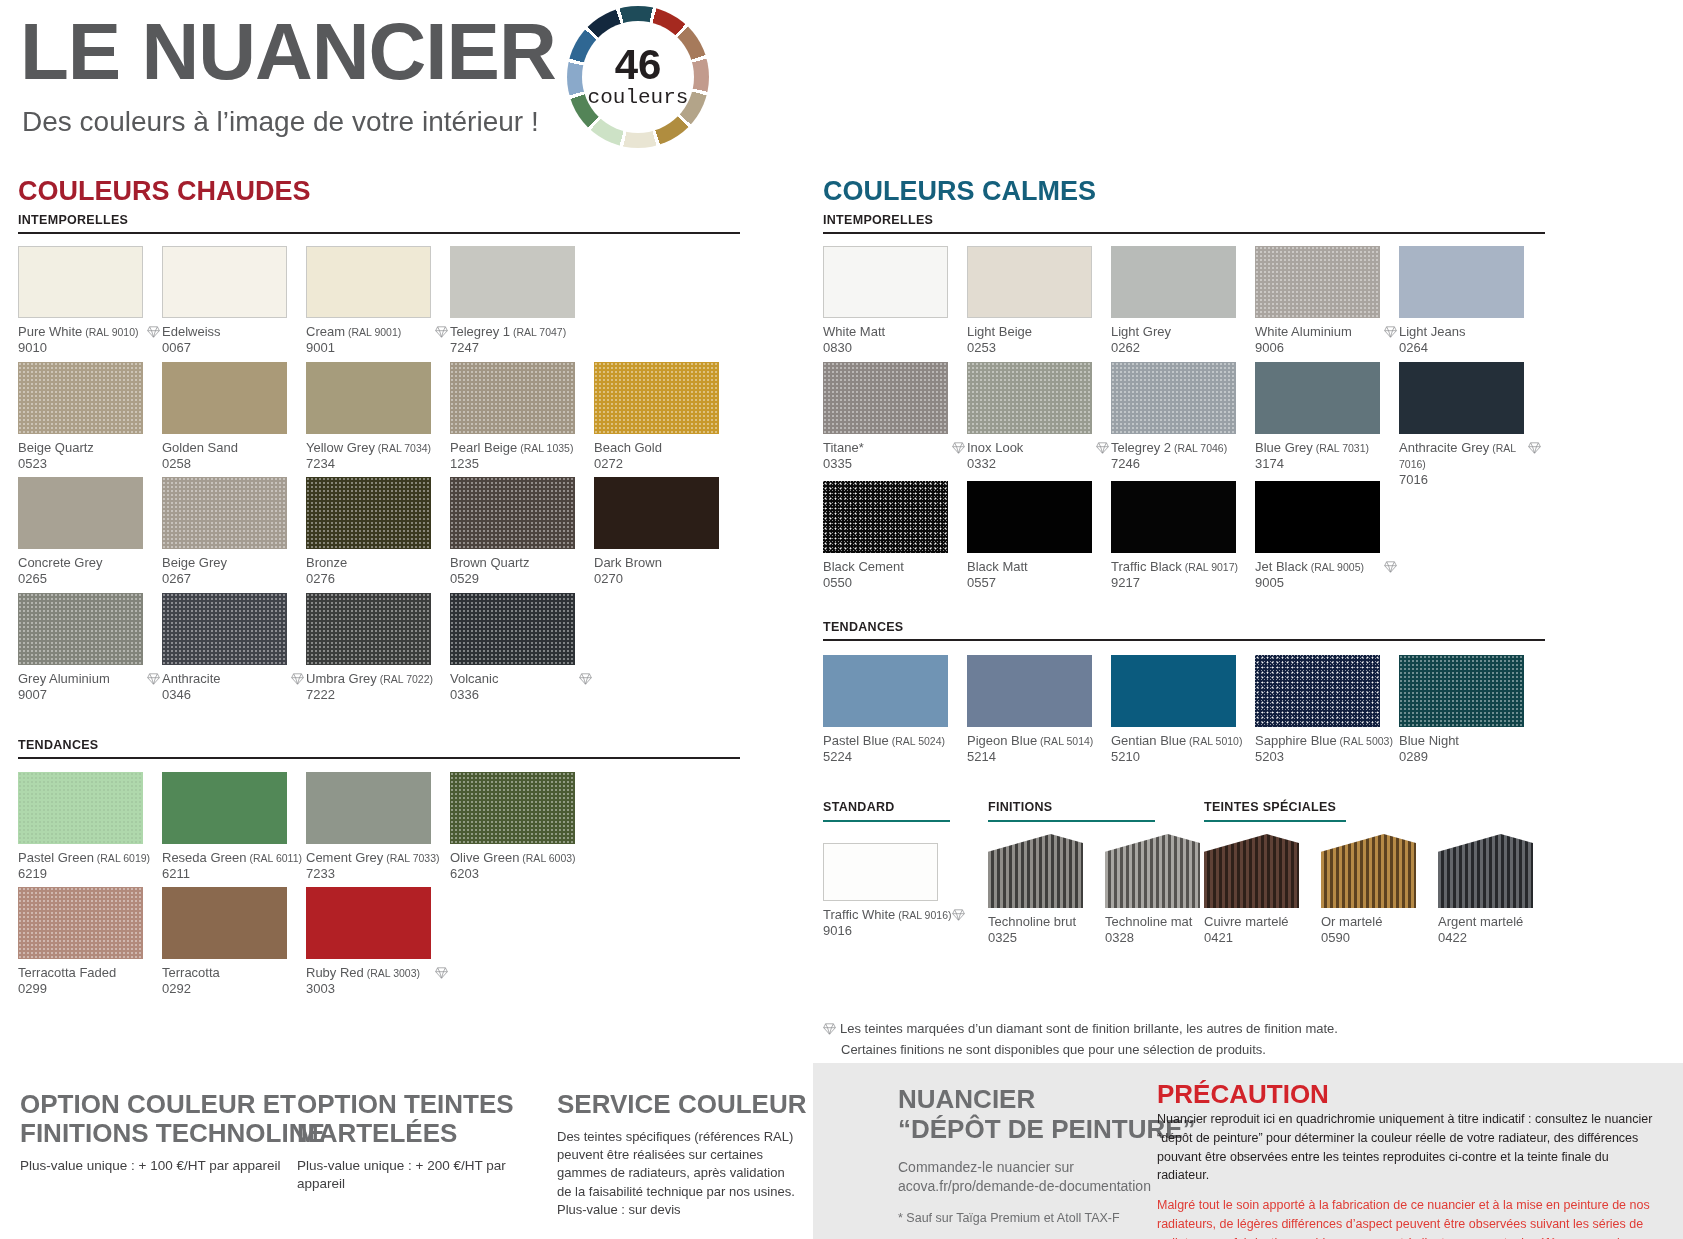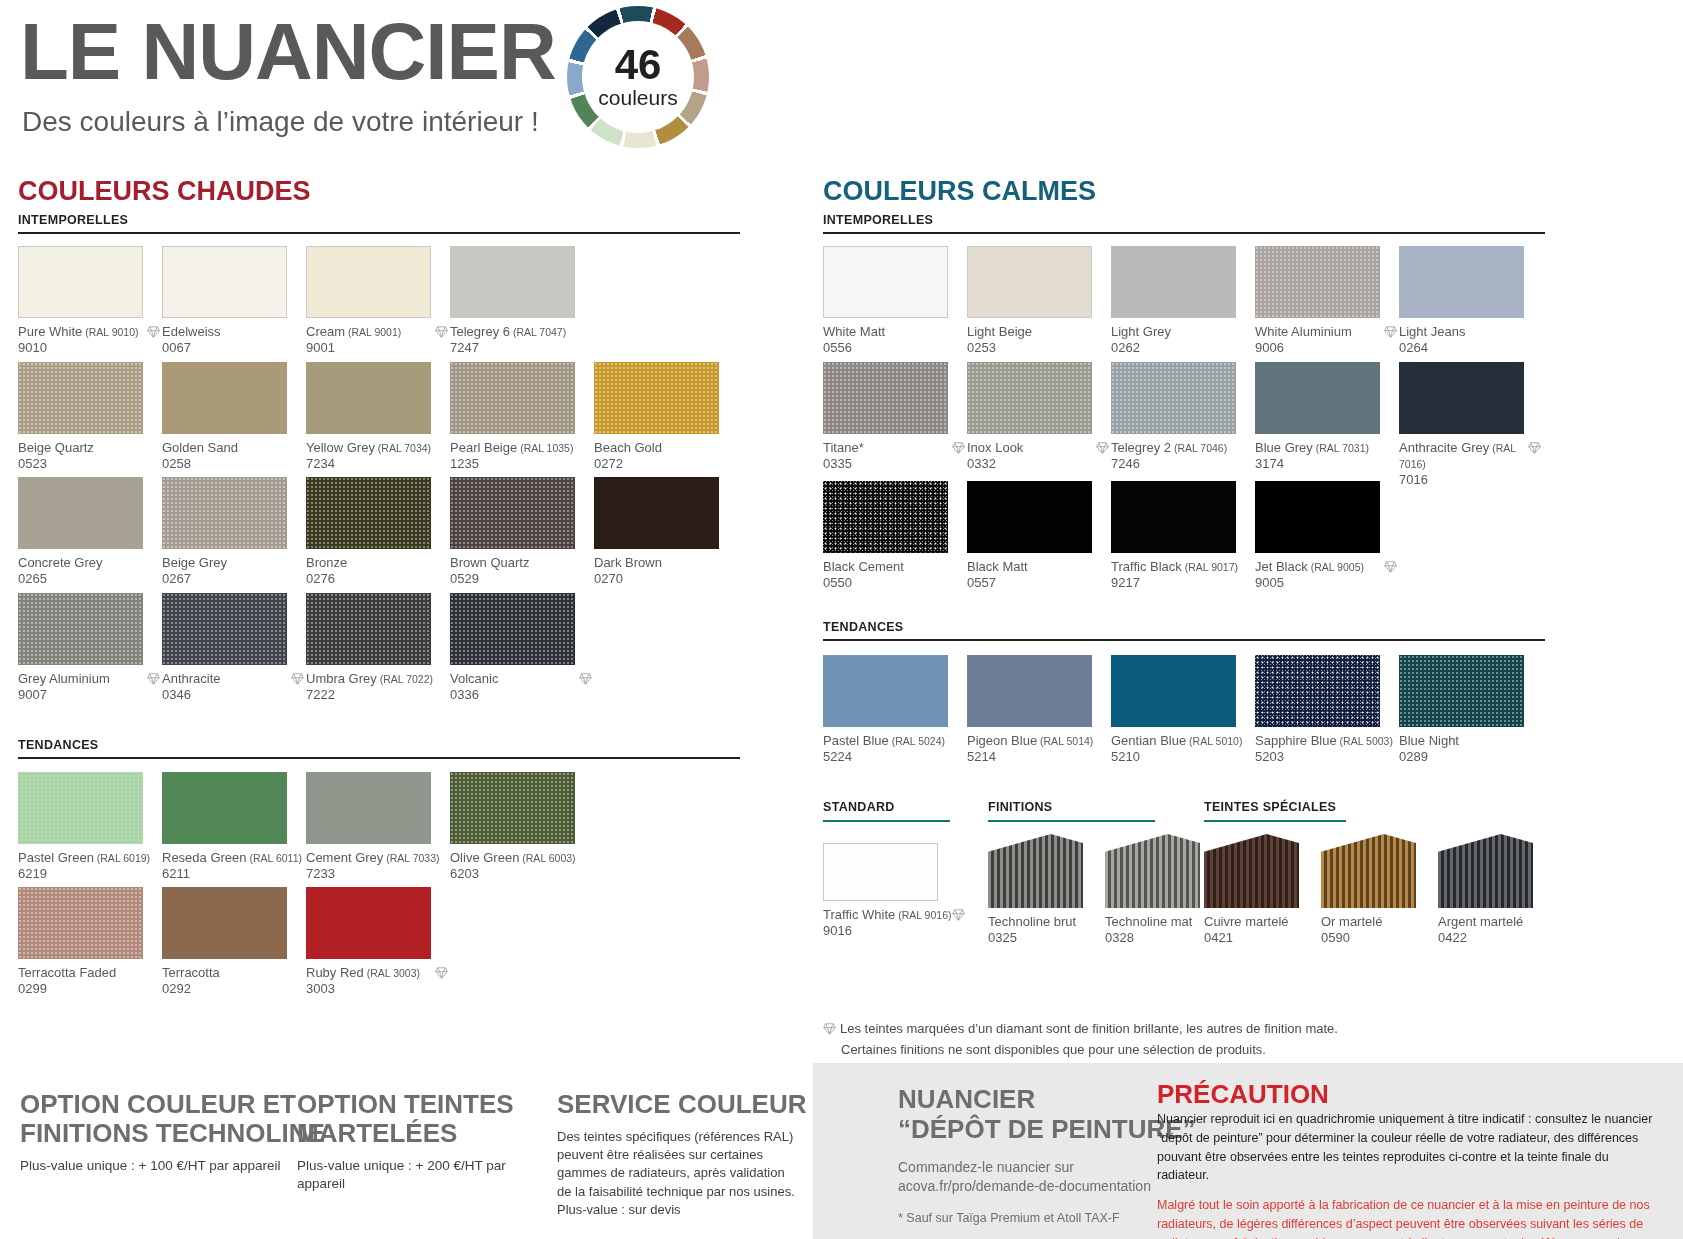--- a/index.html
+++ b/index.html
@@ -6,21 +6,21 @@
   body{font-family:"Liberation Sans",sans-serif;color:#58595B;}
   .page{position:relative;width:1683px;height:1239px;background:#fff;overflow:hidden;}
 
   
   .main-title{position:absolute;left:20px;top:6px;font-size:80px;font-weight:700;color:#58595B;letter-spacing:-1px;white-space:nowrap;}
   .subtitle{position:absolute;left:22px;top:106px;font-size:28px;color:#58595B;white-space:nowrap;}
   .badge{position:absolute;left:567px;top:6px;width:142px;height:142px;}
   .badge-ring{position:absolute;inset:0;border-radius:50%;}
   .badge-inner{position:absolute;inset:15px;background:#fff;border-radius:50%;display:flex;flex-direction:column;align-items:center;justify-content:center;}
   .badge-number{font-size:42px;font-weight:700;color:#231F20;line-height:1;}
-  .badge-label{font-size:21px;color:#231F20;line-height:1.1;}
+  .badge-label{font-size:21px;color:#231F20;line-height:1.1;font-family:Liberation Mono, monospace;}
 
   
   .sec-title{position:absolute;font-size:27px;font-weight:700;white-space:nowrap;}
   .sec-title.warm{color:#A41E2D;}
   .sec-title.calm{color:#15607C;}
   .group-label{position:absolute;font-size:12.5px;font-weight:700;color:#231F20;letter-spacing:.3px;border-bottom:2px solid #231F20;padding-bottom:5px;}
   .w722{width:722px;}
 
   
   .grid{position:absolute;display:grid;grid-template-columns:repeat(5,125px);column-gap:19px;}
@@ -103,21 +103,21 @@
         <div class="lbl">
           <div class="l1"><span>Cream</span><span class="ral"> (RAL 9001)</span><svg width="13" height="12" viewBox="0 0 20 18" class="gem">
               <path d="M4 1 L16 1 L19 7 L10 17 L1 7 Z M1 7 L19 7 M4 1 L7 7 L10 17 M16 1 L13 7 L10 17" fill="none" stroke="#8C8E90" stroke-width="1.1"></path>
             </svg></div>
           <div>9001</div>
         </div>
       </div>
       <div class="cell">
         <div class="sw" style="background-color: rgb(199, 199, 193);"></div>
         <div class="lbl">
-          <div class="l1"><span>Telegrey 6</span><span class="ral"> (RAL 7047)</span></div>
+          <div class="l1"><span>Telegrey 1</span><span class="ral"> (RAL 7047)</span></div>
           <div>7247</div>
         </div>
       </div>
     </div>
   <div class="grid" style="left:18px;top:362px">
       <div class="cell">
         <div class="sw grain-light" style="background-color: rgb(172, 159, 136);"></div>
         <div class="lbl">
           <div class="l1"><span>Beige Quartz</span></div>
           <div>0523</div>
@@ -283,21 +283,21 @@
       </div>
     </div>
 
   <div class="sec-title calm" style="left:823px;top:176px">COULEURS CALMES</div>
   <div class="group-label w722" style="left:823px;top:213px">INTEMPORELLES</div>
   <div class="grid" style="left:823px;top:246px">
       <div class="cell">
         <div class="sw bordered" style="background-color: rgb(246, 246, 244);"></div>
         <div class="lbl">
           <div class="l1"><span>White Matt</span></div>
-          <div>0556</div>
+          <div>0830</div>
         </div>
       </div>
       <div class="cell">
         <div class="sw bordered" style="background-color: rgb(226, 220, 209);"></div>
         <div class="lbl">
           <div class="l1"><span>Light Beige</span></div>
           <div>0253</div>
         </div>
       </div>
       <div class="cell">

